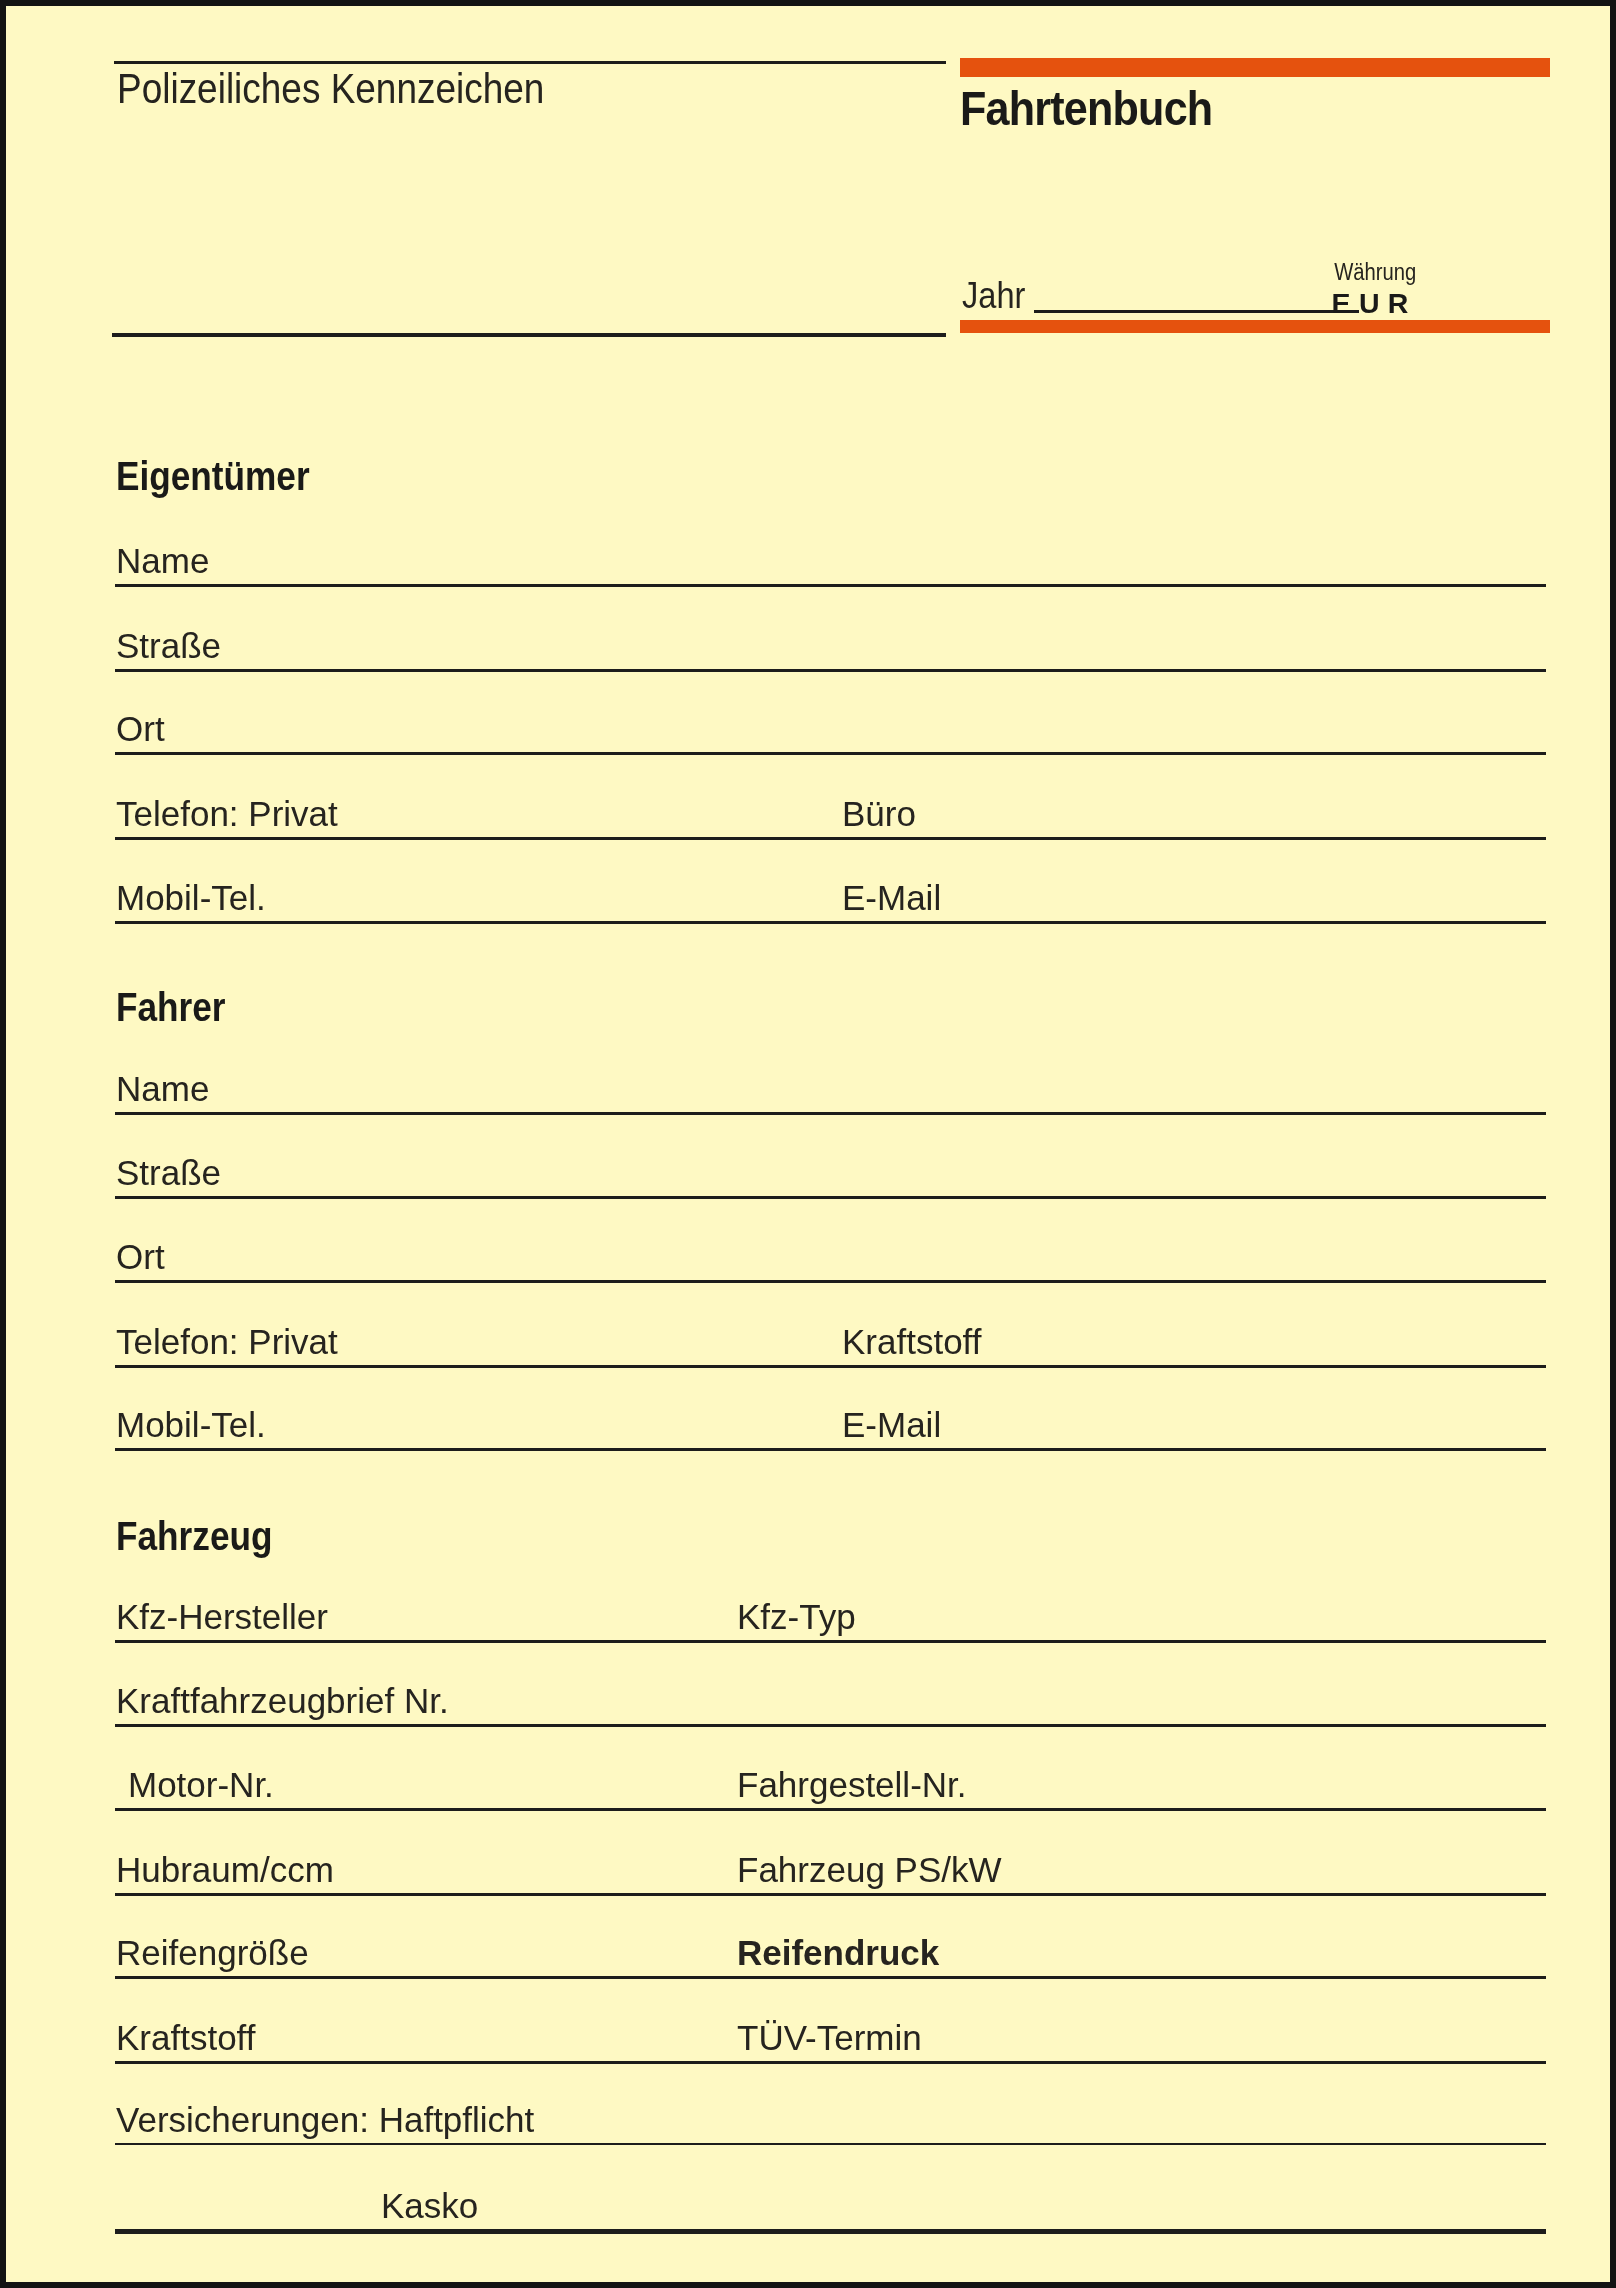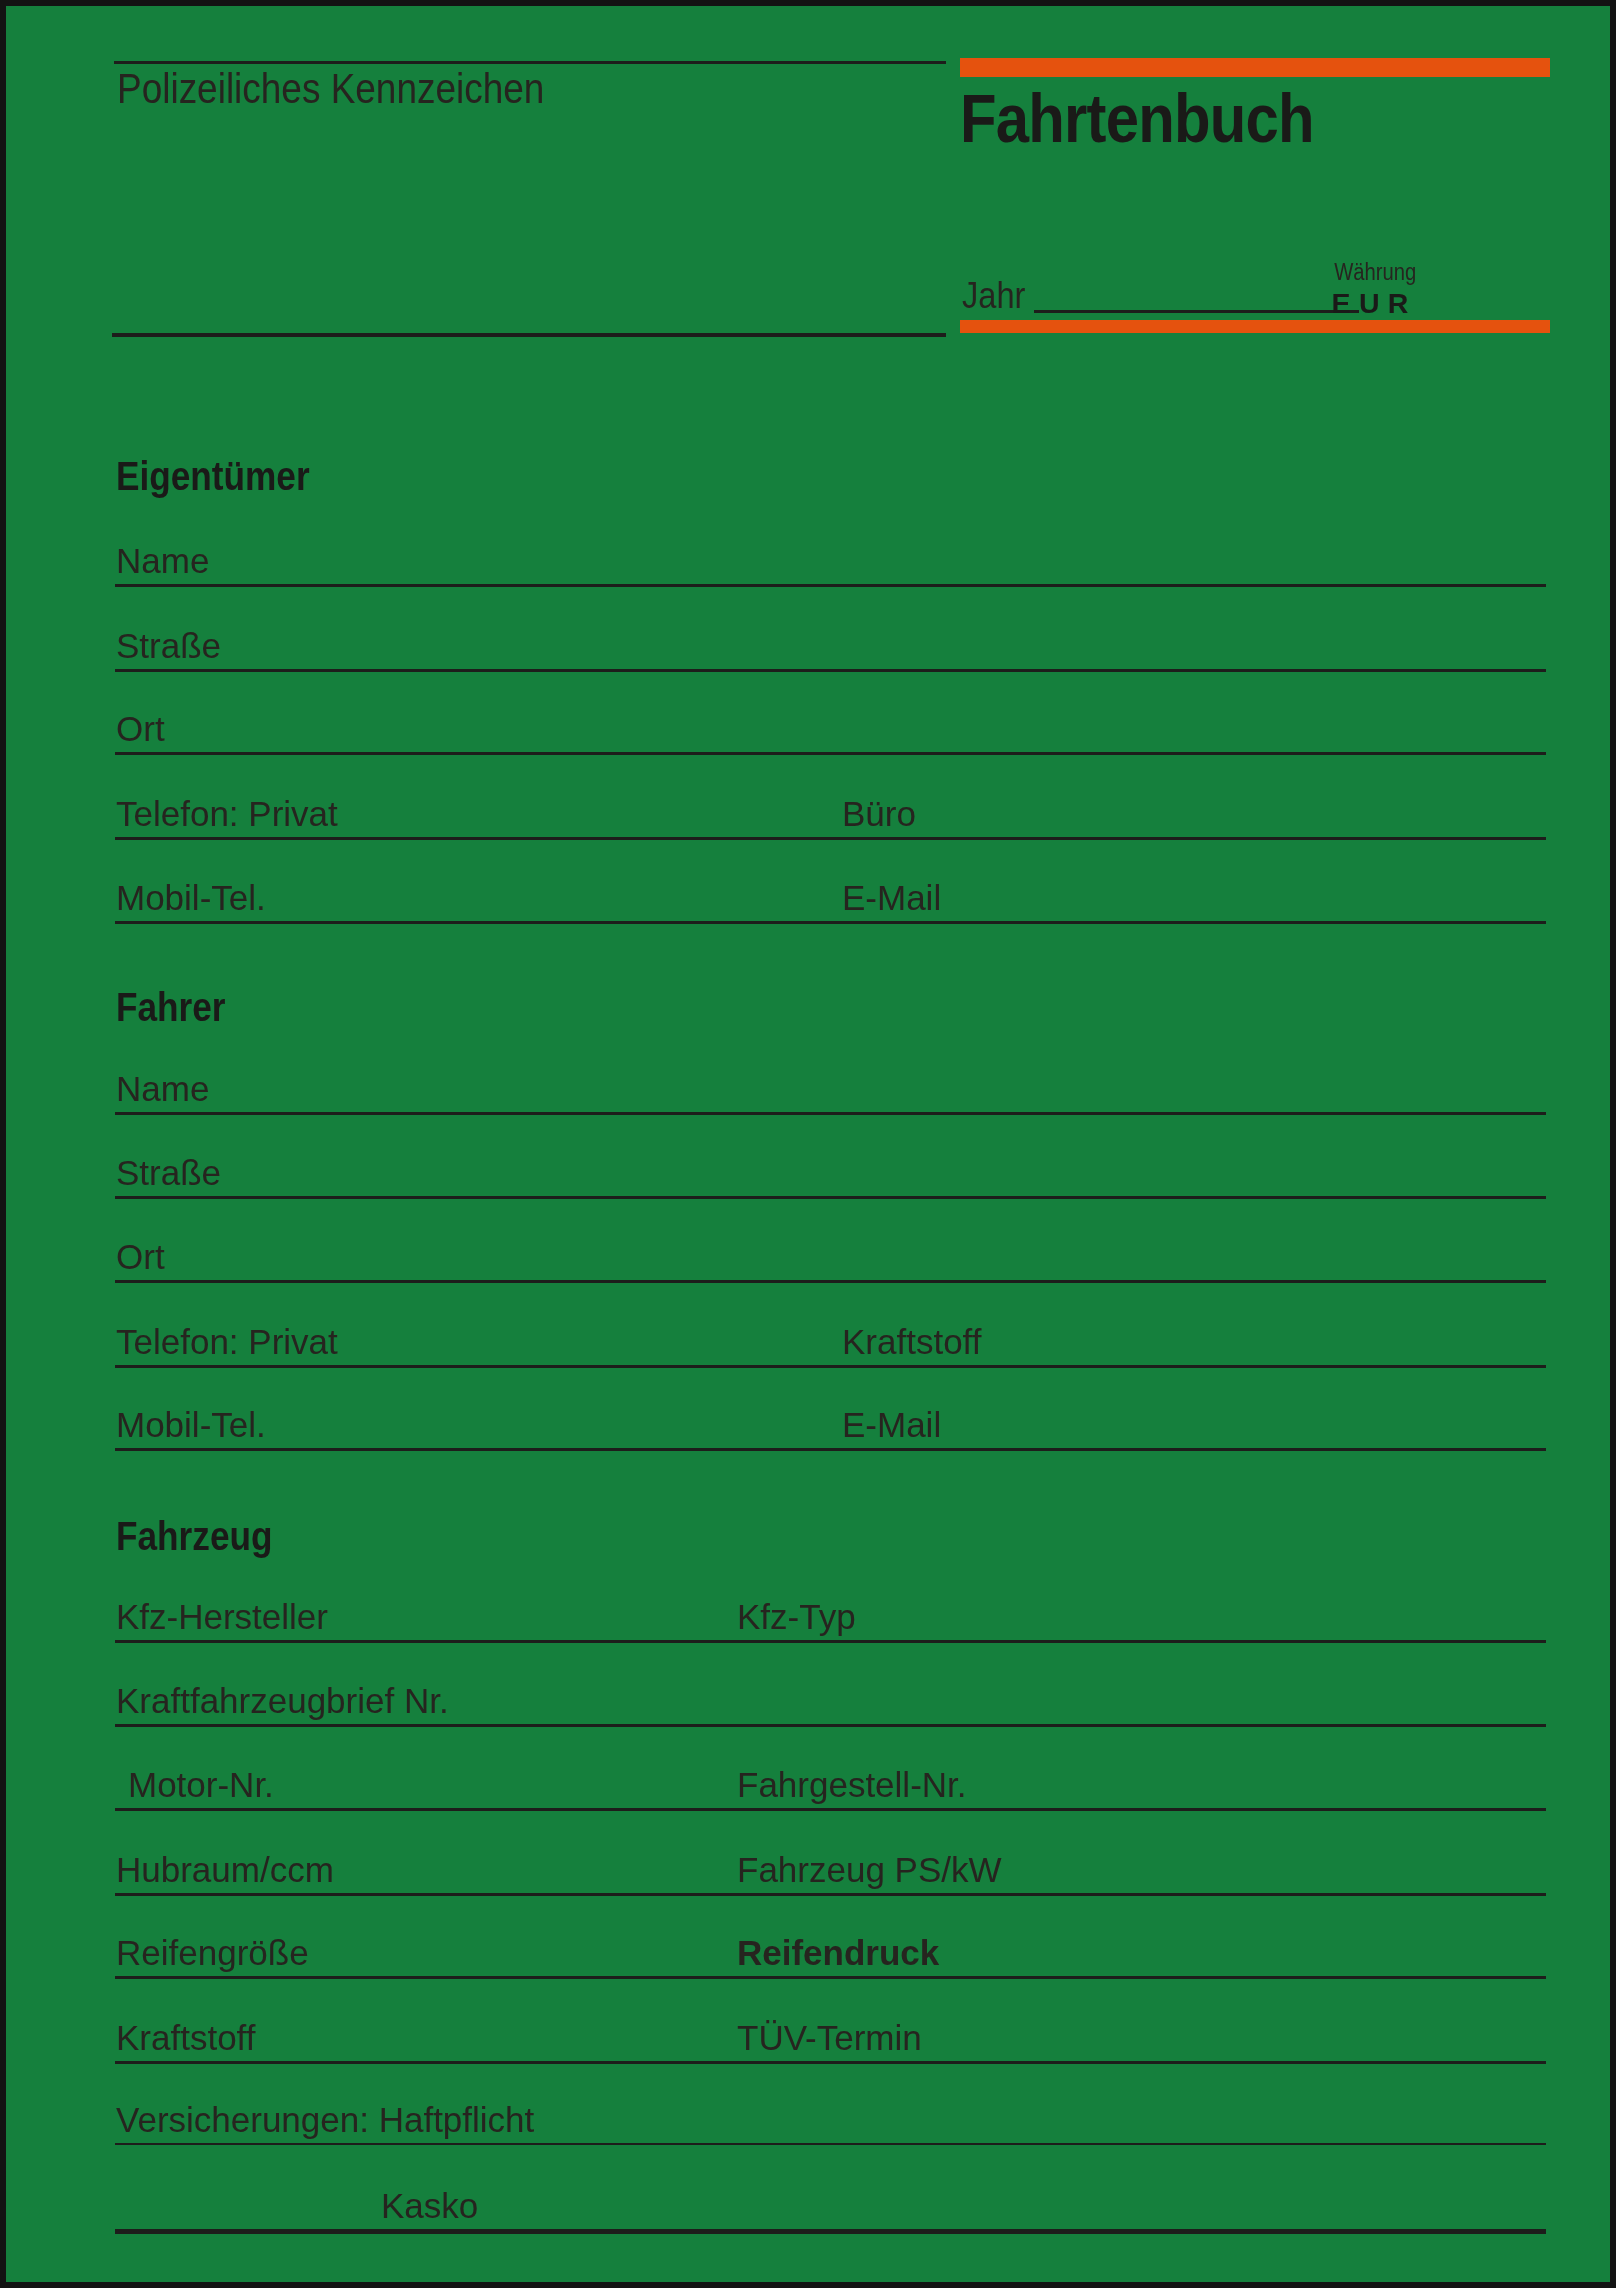--- a/index.html
+++ b/index.html
@@ -1,30 +1,30 @@
 <!DOCTYPE html>
 <html style="font-size:14.7px"><head>
 <meta charset="utf-8">
 <style>
   html,body{margin:0;padding:0;background:#2b2b2b;}
   .page{
     position:relative;
     width:1616px;height:2288px;
-    background:#15803d;
+    background:#fef9c3;
     font-family:"Liberation Sans", sans-serif;
     color:#1d1d1b;
     overflow:hidden;
   }
   .frame{position:absolute;inset:0;border:6.4px solid #131313;}
   .hline{position:absolute;background:#1d1d1b;height:2.8px;}
   .accentbar{position:absolute;background:#e5520e;}
   .cond{display:inline-block;transform:scaleX(0.88);transform-origin:0 100%;white-space:nowrap;}
   .cond-r{display:inline-block;transform:scaleX(0.88);transform-origin:100% 100%;white-space:nowrap;}
   .pk-label{position:absolute;left:117px;top:68px;font-size:42px;line-height:1;color:#26241f;}
-  .book-title{position:absolute;left:960px;top:84px;font-size:68px;font-weight:700;line-height:1;color:#1a1a18;letter-spacing:-0.9px;}
+  .book-title{position:absolute;left:960px;top:84px;font-size:49px;font-weight:700;line-height:1;color:#1a1a18;letter-spacing:-0.9px;}
   .jahr{position:absolute;left:962px;top:277px;font-size:37px;line-height:1;color:#26241f;}
   .currency-box{position:absolute;left:1194px;width:352px;top:261px;text-align:center;line-height:1;}
   .currency-caption{font-size:23px;color:#26241f;}
   .currency-code{margin-top:4.6px;font-size:28.5px;font-weight:700;letter-spacing:8.3px;margin-right:-8.3px;color:#1a1a18;}
   .section-heading{position:absolute;left:116px;font-size:40px;font-weight:700;line-height:1;color:#1a1a18;}
   .field-label{position:absolute;height:42px;display:flex;align-items:flex-end;font-size:35px;line-height:1.05;color:#26241f;white-space:nowrap;}
 </style>
 </head>
 <body>
 

